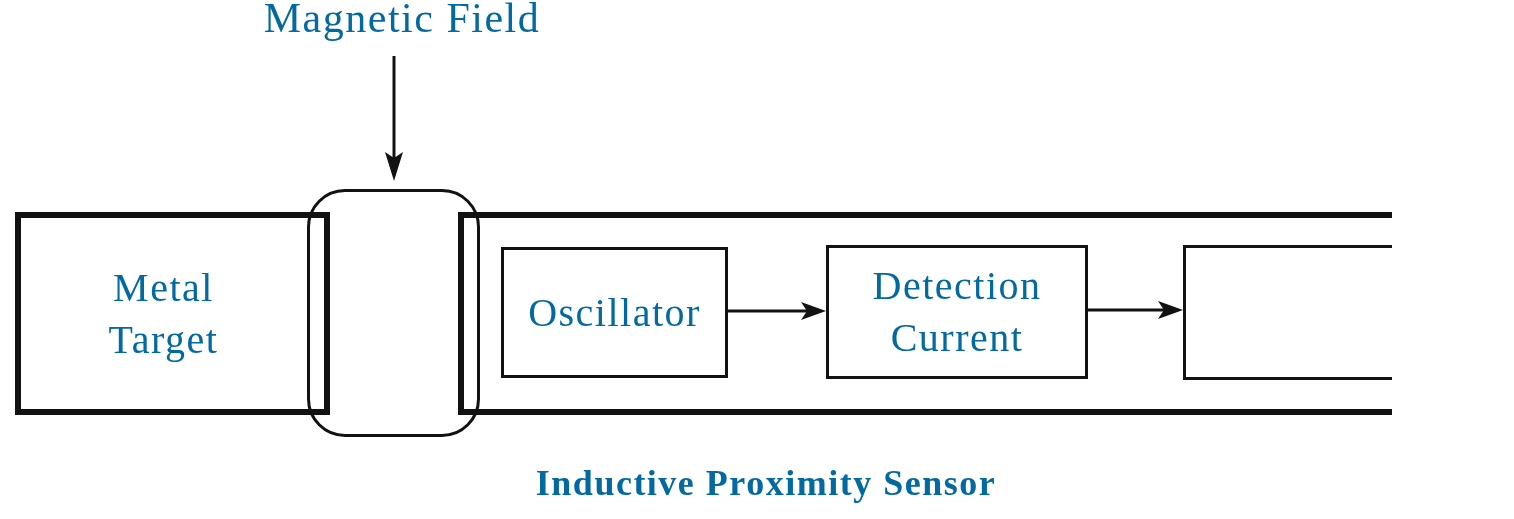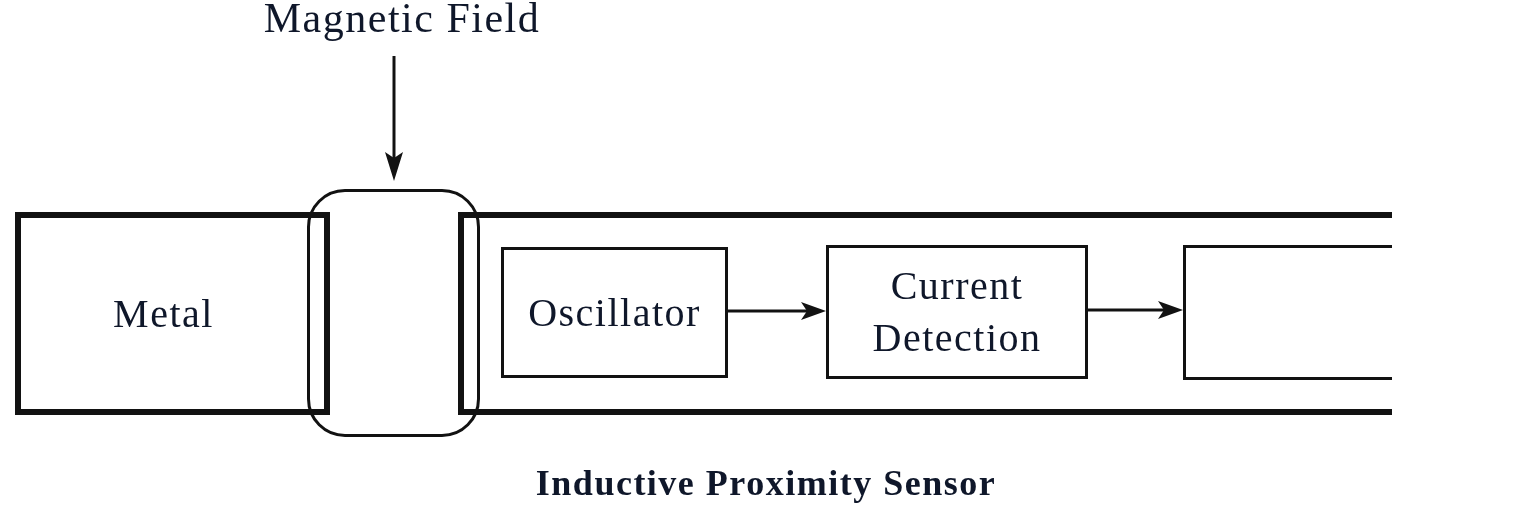--- a/index.html
+++ b/index.html
@@ -1,21 +1,21 @@
 <!DOCTYPE html>
 <html><head>
 <meta charset="utf-8">
 <style>
   html,body{margin:0;padding:0;background:#ffffff;}
   .canvas{
     position:relative;
     width:1392px;height:519px;
     background:#ffffff;
     font-family:"Liberation Serif","DejaVu Serif",serif;
-    color:#0f172a;
+    color:#0369a1;
     overflow:hidden;
   }
   .box{
     position:absolute;
     box-sizing:border-box;
     background:transparent;
     display:flex;
     flex-direction:column;
     align-items:center;
     justify-content:center;
@@ -69,36 +69,37 @@
 
   <svg class="arrow" style="left:380px;top:54px;" width="28" height="130" viewBox="0 0 28 130">
     <line x1="14" y1="2" x2="14" y2="104"></line>
     <polygon points="14,127 5,98 14,104 23,98"></polygon>
   </svg>
 
   <div class="coil"></div>
 
   <div class="box outer" style="left:15px;top:212px;width:315px;height:203px;padding-right:18px;">
     <span class="label">Metal</span>
+    <span class="label">Target</span>
   </div>
 
   <div class="box outer" style="left:458px;top:212px;width:1044px;height:203px;"></div>
 
   <div class="box inner" style="left:501px;top:247px;width:227px;height:131px;">
     <span class="label">Oscillator</span>
   </div>
 
   <svg class="arrow" style="left:728px;top:300px;" width="98" height="22" viewBox="0 0 98 22">
     <line x1="0" y1="11" x2="80" y2="11"></line>
     <polygon points="98,11 73,2 79,11 73,20"></polygon>
   </svg>
 
   <div class="box inner" style="left:826px;top:245px;width:262px;height:134px;">
+    <span class="label">Detection</span>
     <span class="label">Current</span>
-    <span class="label">Detection</span>
   </div>
 
   <svg class="arrow" style="left:1088px;top:299px;" width="95" height="22" viewBox="0 0 95 22">
     <line x1="0" y1="11" x2="77" y2="11"></line>
     <polygon points="95,11 70,2 76,11 70,20"></polygon>
   </svg>
 
   <div class="box inner" style="left:1183px;top:245px;width:272px;height:135px;">
   </div>
 

